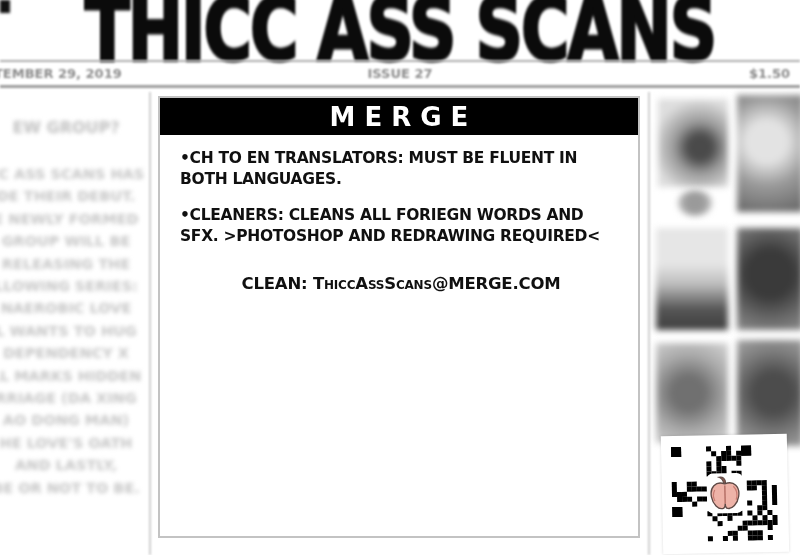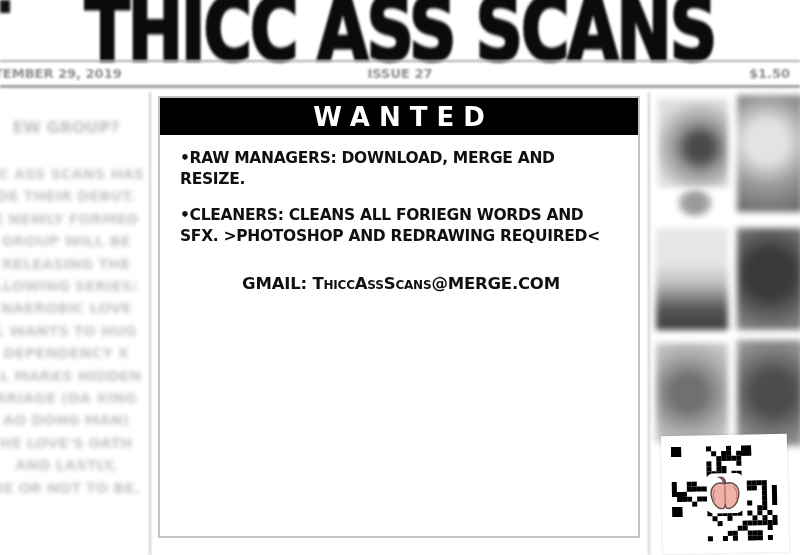--- a/index.html
+++ b/index.html
@@ -110,27 +110,27 @@
     <div class="line">AO DONG MAN)</div>
     <div class="line">HE LOVE'S OATH</div>
     <div class="line">AND LASTLY,</div>
     <div class="line">BE OR NOT TO BE.</div>
   </div>
 
   <div class="vrule vrule-left"></div>
   <div class="vrule vrule-right"></div>
 
   <div class="wanted-box">
-    <div class="wanted-header">WANTED</div>
+    <div class="wanted-header">MERGE</div>
     <div class="wanted-body">
-      <p class="wanted-item">•RAW MANAGERS: DOWNLOAD, MERGE AND RESIZE.</p>
+      <p class="wanted-item">•CH TO EN TRANSLATORS: MUST BE FLUENT IN BOTH LANGUAGES.</p>
       <p class="wanted-item">•CLEANERS: CLEANS ALL FORIEGN WORDS AND SFX. &gt;PHOTOSHOP AND REDRAWING REQUIRED&lt;</p>
       <div class="contact">
         <div class="contact-line">
-          <span>GMAIL: </span><span class="smallcaps">ThiccAssScans@MERGE.COM</span>
+          <span>CLEAN: </span><span class="smallcaps">ThiccAssScans@MERGE.COM</span>
         </div>
       </div>
     </div>
   </div>
 
   <div class="thumb t1"></div>
   <div class="thumb t2"></div>
   <div class="thumb smudge"></div>
   <div class="thumb t3"></div>
   <div class="thumb t4"></div>

